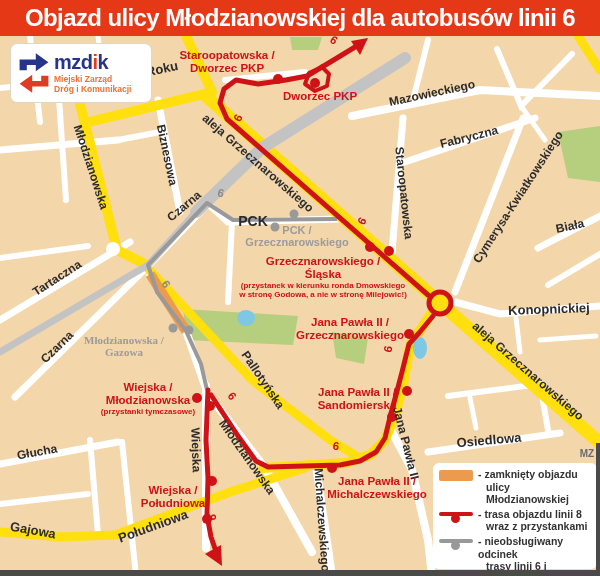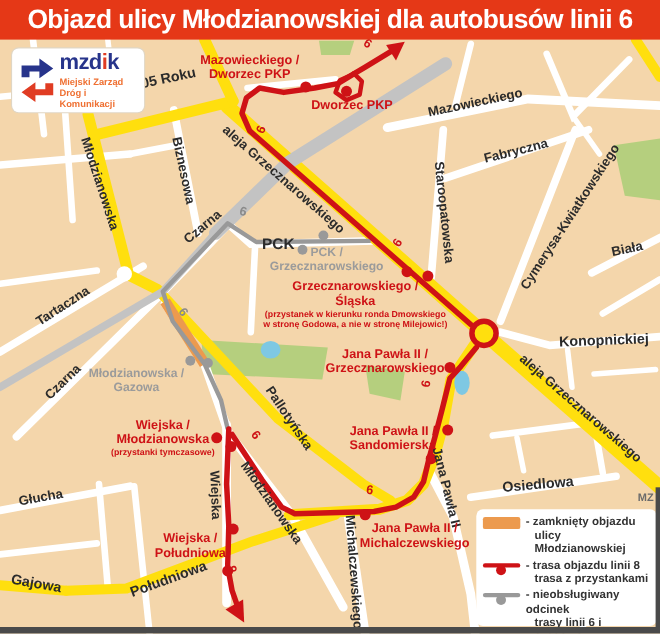--- a/index.html
+++ b/index.html
@@ -19,21 +19,21 @@
   .stoplabel.red .ln{color:#ce1216;}
   .stoplabel.gray .ln{color:#9b9b9b;font-size:11px;}
   .stoplabel .note{font-size:8px;font-weight:700;color:#ce1216;line-height:1.18;}
   .dot{position:absolute;border-radius:50%;transform:translate(-50%,-50%);z-index:3;}
   .dot.red{width:10px;height:10px;background:#ce1216;}
   .dot.gray{width:9px;height:9px;background:#999;}
   .badge{position:absolute;font-weight:700;font-size:11.5px;z-index:3;}
   .badge.red{color:#ce1216;}
   .badge.gray{color:#8a8a8a;}
   
-  #logo{position:absolute;left:11px;top:44px;width:120px;height:58px;background:#fff;
+  #logo{position:absolute;left:11px;top:44px;width:140px;height:58px;background:#fff;
         border-radius:6px;box-shadow:0 0 0 1px #e0d6c4;z-index:5;display:flex;align-items:center;}
   #logo .mark{width:36px;height:46px;margin-left:5px;flex:none;}
   #logo .ltext{margin-left:2px;}
   #logo .brand{font-size:20px;font-weight:700;letter-spacing:-0.5px;line-height:1;}
   #logo .brand .b{color:#27348b;} #logo .brand .r{color:#e03c23;}
   #logo .sub{font-size:8.5px;font-weight:700;color:#ef7032;line-height:1.2;margin-top:2px;}
   
   #legend{position:absolute;left:433px;top:463px;width:164px;height:106px;background:#fff;
           border-radius:6px;z-index:5;padding:5px 4px 0 5px;box-sizing:border-box;}
   .lrow{display:flex;margin-bottom:2px;}
@@ -186,21 +186,21 @@
         <div class="slabel" style="left: 247px; top: 457px; font-size: 12px; transform: translate(-50%, -50%) rotate(55deg);">Młodzianowska</div>
         <div class="slabel" style="left: 322px; top: 520px; font-size: 12px; transform: translate(-50%, -50%) rotate(86deg);">Michalczewskiego</div>
         <div class="slabel" style="left: 406px; top: 443px; font-size: 12px; transform: translate(-50%, -50%) rotate(76deg);">Jana Pawła II</div>
         <div class="slabel" style="left: 196px; top: 450px; font-size: 12px; transform: translate(-50%, -50%) rotate(88deg);">Wiejska</div>
         <div class="slabel" style="left: 489px; top: 440px; font-size: 13px; transform: translate(-50%, -50%) rotate(-5deg);">Osiedlowa</div>
         <div class="slabel" style="left: 37px; top: 452px; font-size: 12px; transform: translate(-50%, -50%) rotate(-10deg);">Głucha</div>
         <div class="slabel" style="left: 33px; top: 530px; font-size: 13px; transform: translate(-50%, -50%) rotate(10deg);">Gajowa</div>
         <div class="slabel" style="left: 153px; top: 526px; font-size: 13px; transform: translate(-50%, -50%) rotate(-20deg);">Południowa</div>
         <div class="slabel" style="left: 587px; top: 453px; font-size: 10px; color: rgb(107, 107, 107); transform: translate(-50%, -50%) rotate(0deg);">MZ</div>
         <div class="stoplabel red" style="left: 227px; top: 49px; transform: translate(-50%, 0px);">
-          <div class="ln">Mazowieckiego /</div>
+          <div class="ln">Staroopatowska /</div>
           <div class="ln">Dworzec PKP</div>
         </div>
         <div class="stoplabel red" style="left: 320px; top: 90px; transform: translate(-50%, 0px);">
           <div class="ln">Dworzec PKP</div>
         </div>
         <div class="stoplabel red" style="left: 323px; top: 255px; transform: translate(-50%, 0px);">
           <div class="ln">Grzecznarowskiego /</div>
           <div class="ln">Śląska</div>
           <div class="note">(przystanek w kierunku ronda Dmowskiego</div>
           <div class="note">w stronę Godowa, a nie w stronę Milejowic!)</div>
@@ -223,21 +223,21 @@
           <div class="note">(przystanki tymczasowe)</div>
         </div>
         <div class="stoplabel red" style="left: 173px; top: 484px; transform: translate(-50%, 0px);">
           <div class="ln">Wiejska /</div>
           <div class="ln">Południowa</div>
         </div>
         <div class="stoplabel gray" style="left: 297px; top: 224px; transform: translate(-50%, 0px); text-align: center;">
           <div class="ln">PCK /</div>
           <div class="ln">Grzecznarowskiego</div>
         </div>
-        <div class="stoplabel gray" style="left: 124px; top: 334px; transform: translate(-50%, 0px);">
+        <div class="stoplabel gray" style="left: 124px; top: 334px; transform: translate(-50%, 0px); font-family: Liberation Serif, serif;">
           <div class="ln">Młodzianowska /</div>
           <div class="ln">Gazowa</div>
         </div>
         <div class="badge red" style="left: 334px; top: 40px; transform: translate(-50%, -50%) rotate(35deg);">6</div>
         <div class="badge red" style="left: 238px; top: 118px; transform: translate(-50%, -50%) rotate(-65deg);">6</div>
         <div class="badge red" style="left: 362px; top: 221px; transform: translate(-50%, -50%) rotate(-60deg);">6</div>
         <div class="badge red" style="left: 388px; top: 349px; transform: translate(-50%, -50%) rotate(-78deg);">6</div>
         <div class="badge red" style="left: 336px; top: 446px; transform: translate(-50%, -50%) rotate(8deg);">6</div>
         <div class="badge red" style="left: 232px; top: 396px; transform: translate(-50%, -50%) rotate(52deg);">6</div>
         <div class="badge red" style="left: 212px; top: 517px; transform: translate(-50%, -50%) rotate(-82deg);">6</div>
@@ -273,21 +273,21 @@
           <div>ulicy Młodzianowskiej</div>
         </div>
       </div>
       <div class="lrow detour">
         <div class="lsw">
             <div class="sw-line"></div>
             <div class="sw-dot"></div>
           </div>
         <div class="ltxt">
           <div>- trasa objazdu linii 8</div>
-          <div>trasa z przystankami</div>
+          <div>wraz z przystankami</div>
         </div>
       </div>
       <div class="lrow unserved">
         <div class="lsw">
             <div class="sw-line"></div>
             <div class="sw-dot"></div>
           </div>
         <div class="ltxt">
           <div>- nieobsługiwany odcinek</div>
           <div>trasy linii 6 i czasowo</div>

